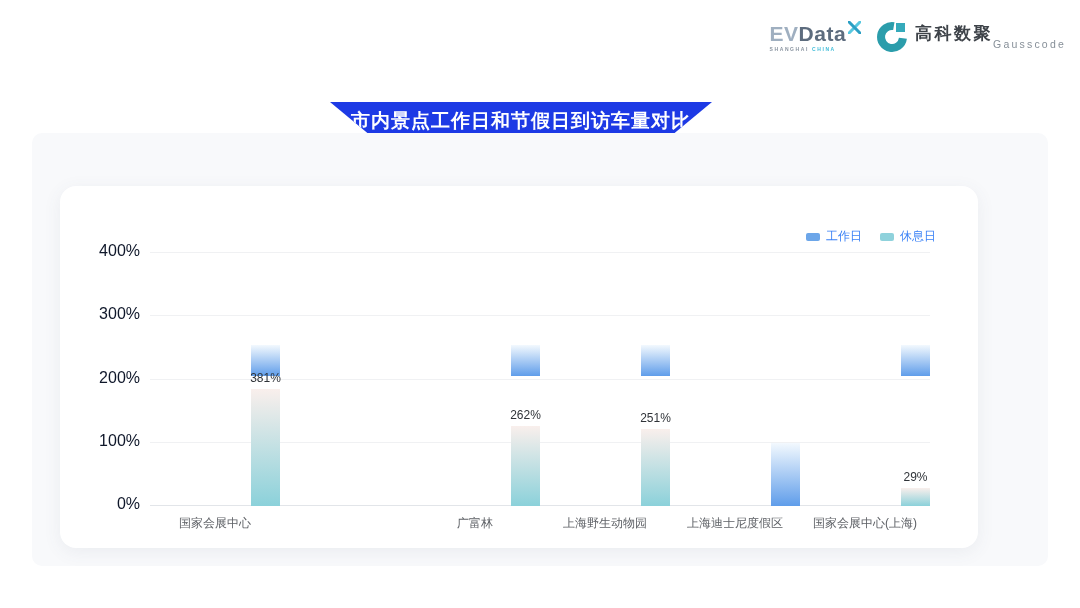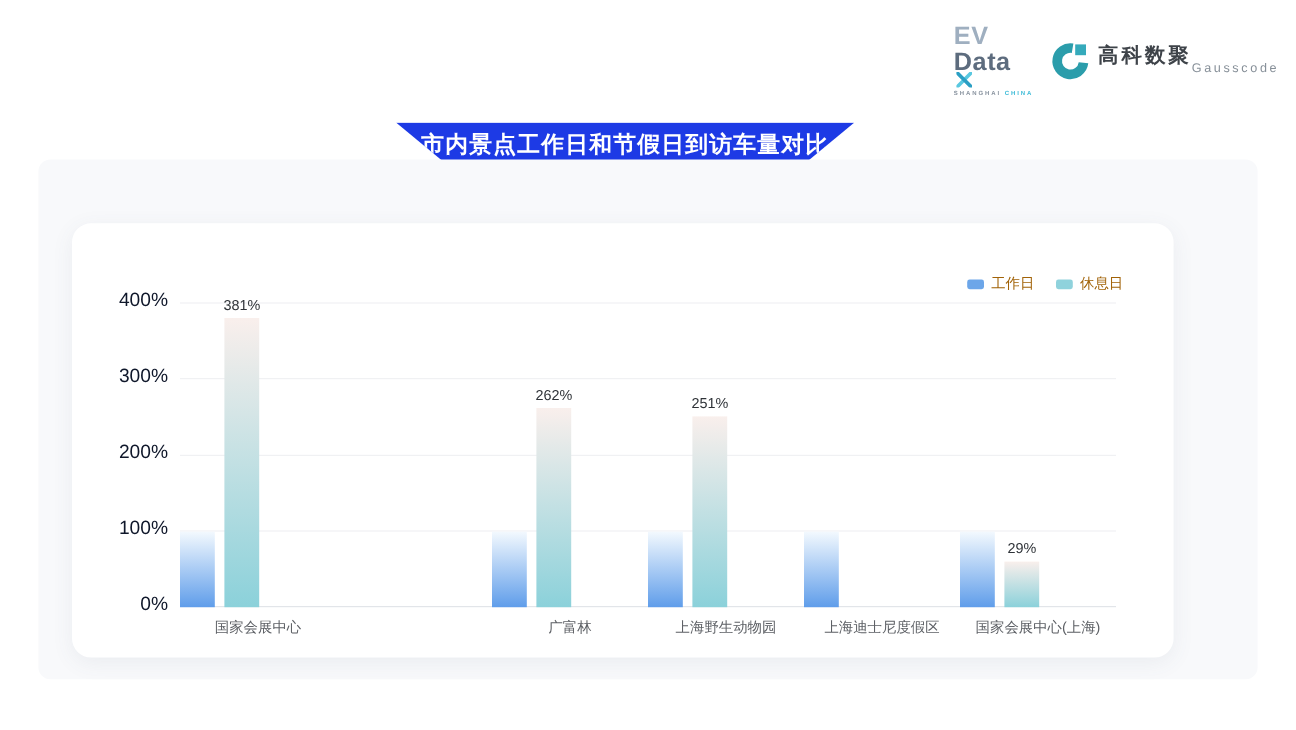--- a/index.html
+++ b/index.html
@@ -3,21 +3,21 @@
 <meta charset="utf-8">
 <style>
   * { margin:0; padding:0; box-sizing:border-box; }
   html,body { width:1080px; height:608px; background:#ffffff; overflow:hidden;
               font-family:"Liberation Sans","DejaVu Sans",sans-serif; }
   .page { position:relative; width:1080px; height:608px; }
 
   
   .logos { position:absolute; top:20px; right:14px; display:flex; align-items:center; gap:14px; }
   .evdata { display:flex; flex-direction:column; line-height:1; }
-  .ev-row { display:flex; align-items:flex-start; font-weight:bold; font-size:21px; letter-spacing:0.5px;flex-direction:column; }
+  .ev-row { display:flex; align-items:flex-start; font-weight:bold; font-size:21px; letter-spacing:0.5px; }
   .ev-row .ev   { color:#9FAFC0; }
   .ev-row .data { color:#5D6C7E; }
   .ev-x { margin-left:2px; margin-top:-2px; }
   .ev-sub { font-size:5px; letter-spacing:1.6px; margin-top:3px; font-weight:bold; }
   .ev-sub .sh { color:#8A94A0; }
   .ev-sub .cn { color:#3FBCD8; }
   .gauss { display:flex; align-items:center; gap:6px; }
   .gauss-text { display:flex; flex-direction:row; line-height:1; }
   .gauss-cn { font-size:17px; font-weight:bold; color:#3E4349; letter-spacing:2.5px; }
   .gauss-en { font-size:10.5px; color:#868F98; letter-spacing:2.2px; margin-top:14px; }
@@ -32,30 +32,30 @@
   .panel { position:absolute; left:32px; top:133px; width:1016px; height:433px;
            background:#F8F9FB; border-radius:10px; }
   .card  { position:absolute; left:28px; top:53px; width:918px; height:362px;
            background:#ffffff; border-radius:16px;
            box-shadow:0 4px 18px rgba(80,90,110,0.08); }
 
   
   .legend { position:absolute; top:42px; right:42px; display:flex; gap:18px; align-items:center; }
   .legend-item { display:flex; align-items:center; gap:6px; cursor:default; }
   .legend-marker { width:14px; height:8px; border-radius:2px; }
-  .legend-label { font-size:12px; color:#a16207; }
+  .legend-label { font-size:12px; color:#3b82f6; }
 
   
   .plot { position:absolute; left:90px; top:67px; width:780px; height:253px; }
   .gridline { position:absolute; left:0; width:100%; height:1px; background:#F0F1F3; }
   .gridline.base { background:#E2E5E9; }
   .ytick { position:absolute; right:calc(100% + 10px); width:60px; text-align:right;
            font-size:16px; color:#0f172a; white-space:nowrap; }
   .group { position:absolute; top:0; height:100%; display:flex; align-items:flex-end;
-           justify-content:flex-start; gap:8px; }
+           justify-content:flex-start; gap:8px;flex-direction:column; }
   .barwrap { position:relative; width:29px; height:100%; display:flex; align-items:flex-end; }
   .bar { width:29px; }
   .bar-label { position:absolute; left:50%; transform:translateX(-50%);
                font-size:12px; color:#2F3338; white-space:nowrap; }
   .cat-label { position:absolute; top:calc(100% + 9px); left:0; width:100%; text-align:center;
                font-size:12px; color:#5E6166; white-space:nowrap; }
 </style>
 </head>
 <body>
 

